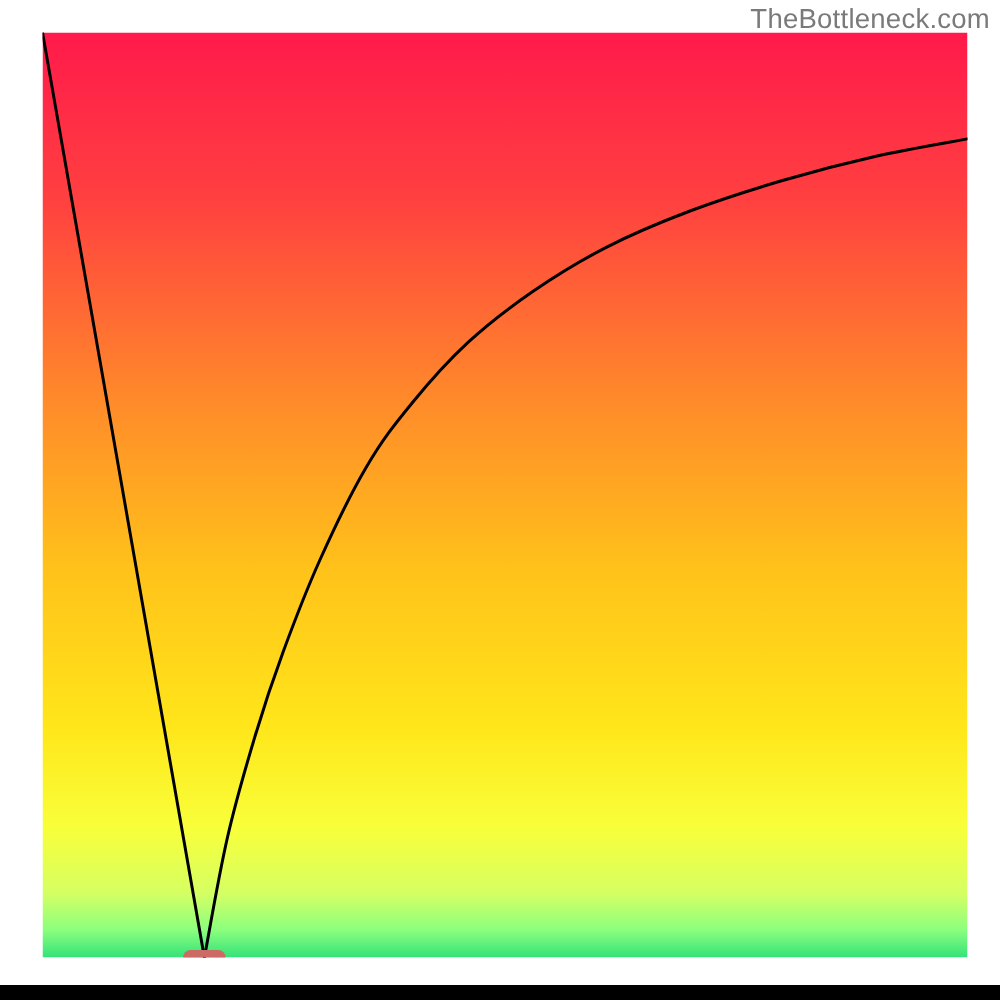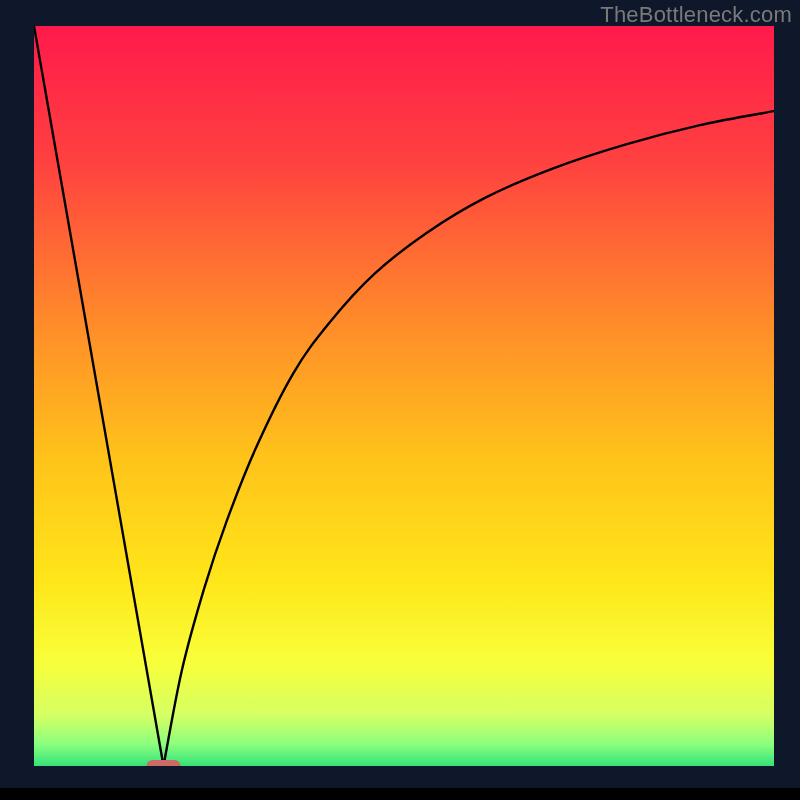--- a/index.html
+++ b/index.html
@@ -8,21 +8,21 @@
     width: 800px;
     height: 800px;
     overflow: hidden;
     background: #000;
     font-family: Arial, Helvetica, sans-serif;
   }
   .frame {
     position: relative;
     width: 800px;
     height: 788px;
-    background: #0f172a;
+    background: #ffffff;
   }
   .watermark {
     position: absolute;
     top: 2px;
     right: 8px;
     font-size: 22px;
     font-weight: 400;
     color: #7a7a7a;
     letter-spacing: 0.2px;
     z-index: 10;

